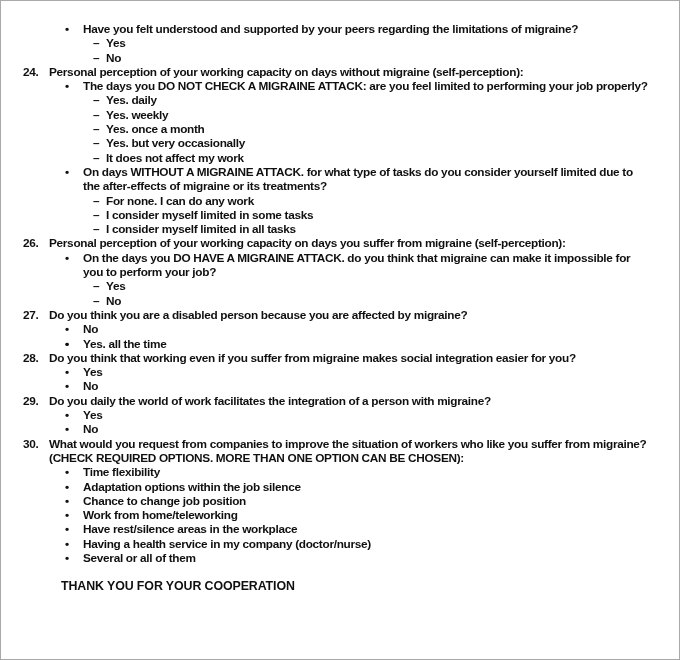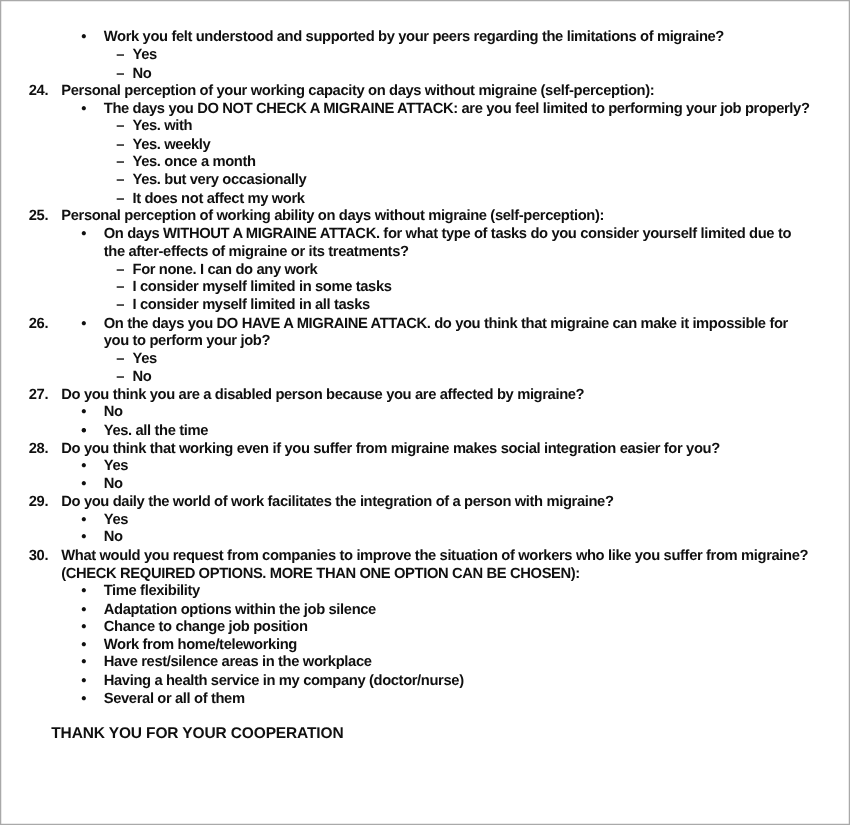--- a/index.html
+++ b/index.html
@@ -31,47 +31,46 @@
     top: 0;
   }
   .lvl0 { padding-left: 48px; }
   .lvl0 .marker { left: 22px; }
   .lvl1 { padding-left: 82px; }
   .lvl1 .marker { left: 64px; }
   .lvl2 { padding-left: 105px; }
   .lvl2 .marker { left: 92px; }
   .footer {
     margin-top: 14px;
-    padding-left: 40px;
+    padding-left: 60px;
     font-weight: 700;
     font-size: 12.4px;
     letter-spacing: -0.1px;
   }
 </style>
 </head>
 <body>
 
 <div class="page">
   <div>
-      <div class="item lvl1"><span class="marker">•</span><span>Work you felt understood and supported by your peers regarding the limitations of migraine?</span></div>
+      <div class="item lvl1"><span class="marker">•</span><span>Have you felt understood and supported by your peers regarding the limitations of migraine?</span></div>
       <div class="item lvl2"><span class="marker">–</span><span>Yes</span></div>
       <div class="item lvl2"><span class="marker">–</span><span>No</span></div>
       <div class="item lvl0"><span class="marker">24.</span><span>Personal perception of your working capacity on days without migraine (self-perception):</span></div>
       <div class="item lvl1"><span class="marker">•</span><span>The days you DO NOT CHECK A MIGRAINE ATTACK: are you feel limited to performing your job properly?</span></div>
-      <div class="item lvl2"><span class="marker">–</span><span>Yes. with</span></div>
+      <div class="item lvl2"><span class="marker">–</span><span>Yes. daily</span></div>
       <div class="item lvl2"><span class="marker">–</span><span>Yes. weekly</span></div>
       <div class="item lvl2"><span class="marker">–</span><span>Yes. once a month</span></div>
       <div class="item lvl2"><span class="marker">–</span><span>Yes. but very occasionally</span></div>
       <div class="item lvl2"><span class="marker">–</span><span>It does not affect my work</span></div>
-      <div class="item lvl0"><span class="marker">25.</span><span>Personal perception of working ability on days without migraine (self-perception):</span></div>
       <div class="item lvl1"><span class="marker">•</span><span>On days WITHOUT A MIGRAINE ATTACK. for what type of tasks do you consider yourself limited due to the after-effects of migraine or its treatments?</span></div>
       <div class="item lvl2"><span class="marker">–</span><span>For none. I can do any work</span></div>
       <div class="item lvl2"><span class="marker">–</span><span>I consider myself limited in some tasks</span></div>
       <div class="item lvl2"><span class="marker">–</span><span>I consider myself limited in all tasks</span></div>
-      <div class="item lvl0"><span class="marker">26.</span></div>
+      <div class="item lvl0"><span class="marker">26.</span><span>Personal perception of your working capacity on days you suffer from migraine (self-perception):</span></div>
       <div class="item lvl1"><span class="marker">•</span><span>On the days you DO HAVE A MIGRAINE ATTACK. do you think that migraine can make it impossible for you to perform your job?</span></div>
       <div class="item lvl2"><span class="marker">–</span><span>Yes</span></div>
       <div class="item lvl2"><span class="marker">–</span><span>No</span></div>
       <div class="item lvl0"><span class="marker">27.</span><span>Do you think you are a disabled person because you are affected by migraine?</span></div>
       <div class="item lvl1"><span class="marker">•</span><span>No</span></div>
       <div class="item lvl1"><span class="marker">•</span></div>
       <div class="item lvl1"><span class="marker">•</span><span>Yes. all the time</span></div>
       <div class="item lvl0"><span class="marker">28.</span><span>Do you think that working even if you suffer from migraine makes social integration easier for you?</span></div>
       <div class="item lvl1"><span class="marker">•</span><span>Yes</span></div>
       <div class="item lvl1"><span class="marker">•</span><span>No</span></div>

